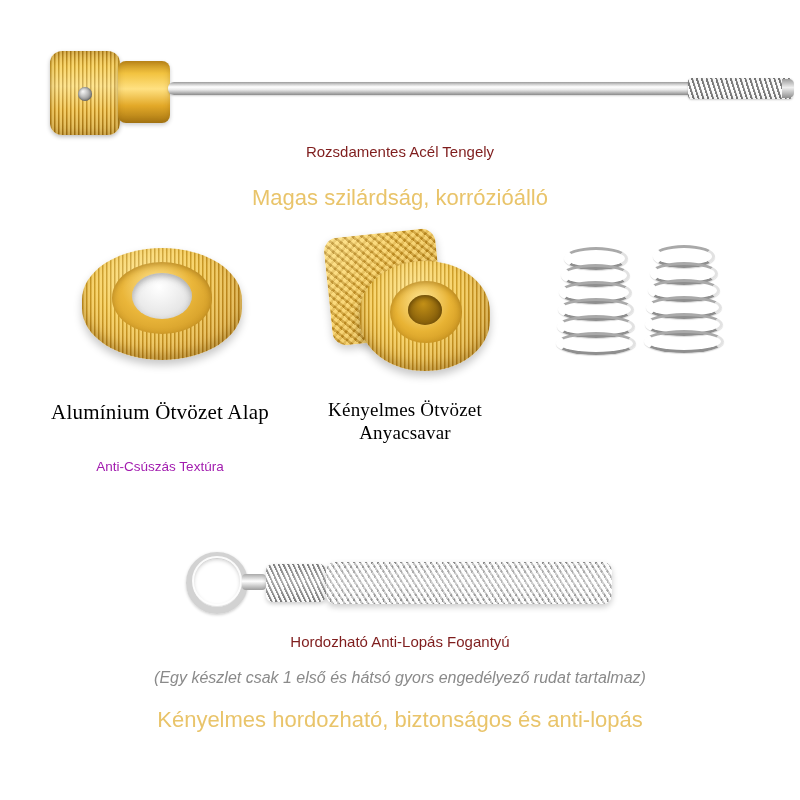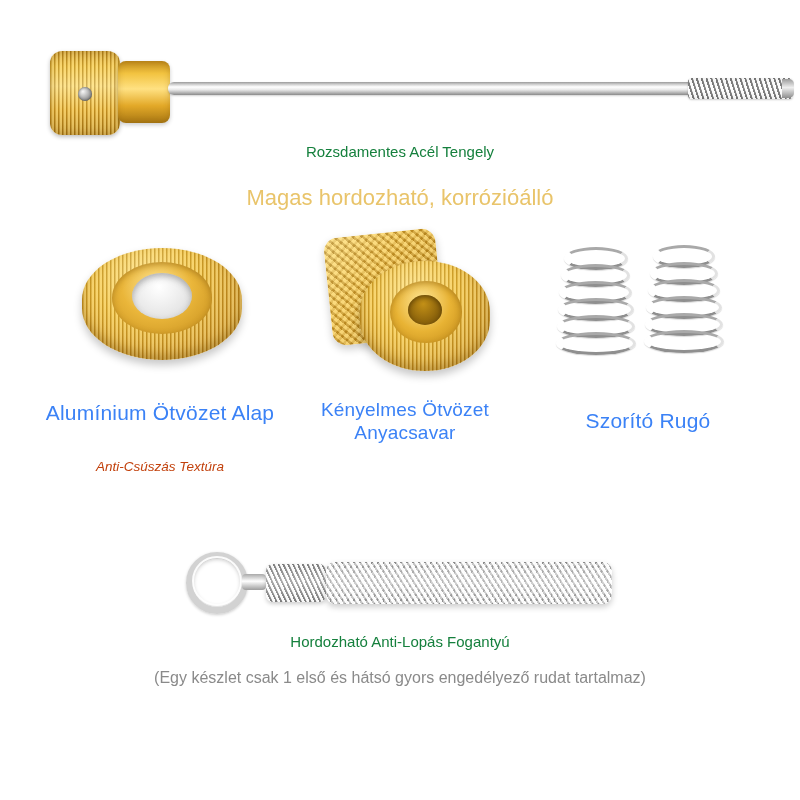--- a/index.html
+++ b/index.html
@@ -17,53 +17,54 @@
     position: relative;
     width: 800px;
     height: 800px;
     background: #ffffff;
   }
 
   
   .label-main {
     position: absolute;
     text-align: center;
-    color: #3b82f6;
+    color: #000000;
     font-size: 21px;
     line-height: 25px;
     letter-spacing: 0.2px;
+    font-family: Liberation Serif, serif;
   }
   .label-sub {
     position: absolute;
     text-align: center;
-    color: #c2410c;
+    color: #a21caf;
     font-size: 13.5px;
     line-height: 17px;
-    font-style: italic;
   }
   .label-small {
     position: absolute;
     text-align: center;
-    color: #15803d;
+    color: #7f1d1d;
     font-size: 15px;
     line-height: 19px;
   }
   .headline-gold {
     position: absolute;
     text-align: center;
     color: #e9c46a;
     font-size: 22px;
     line-height: 27px;
   }
   .note-gray {
     position: absolute;
     text-align: center;
     color: #8a8a8a;
     font-size: 16px;
     line-height: 20px;
+    font-style: italic;
   }
 
   
   .shaft-wrap {
     position: absolute;
     left: 40px;
     top: 45px;
     width: 720px;
     height: 95px;
   }
@@ -333,21 +334,21 @@
     <div class="head-knurl"></div>
     <div class="head-screw"></div>
     <div class="head-flange"></div>
     <div class="shaft-rod"></div>
     <div class="shaft-thread"></div>
     <div class="shaft-thread-cap"></div>
   </div>
 
   <div class="label-small" style="left:190px; top:142px; width:420px;">Rozsdamentes Acél Tengely</div>
 
-  <div class="headline-gold" style="left:120px; top:184px; width:560px;">Magas hordozható, korrózióálló</div>
+  <div class="headline-gold" style="left:120px; top:184px; width:560px;">Magas szilárdság, korrózióálló</div>
 
   <div class="base-wrap">
     <div class="base-outer"></div>
     <div class="base-inner-ring"></div>
     <div class="base-hole"></div>
   </div>
 
   <div class="label-main" style="left:10px; top:400px; width:300px;">Alumínium Ötvözet Alap</div>
 
   <div class="label-sub" style="left:30px; top:458px; width:260px;">Anti-Csúszás Textúra</div>
@@ -374,29 +375,29 @@
     <div class="spring right">
       <div class="coil" style="top:0px;  left:9px;  width:56px; height:17px;"></div>
       <div class="coil" style="top:17px; left:6px;  width:62px; height:17px;"></div>
       <div class="coil" style="top:34px; left:4px;  width:66px; height:17px;"></div>
       <div class="coil" style="top:51px; left:2px;  width:70px; height:17px;"></div>
       <div class="coil" style="top:68px; left:1px;  width:72px; height:17px;"></div>
       <div class="coil" style="top:85px; left:0px;  width:74px; height:17px;"></div>
     </div>
   </div>
 
-  <div class="label-main" style="left:548px; top:408px; width:200px;">Szorító Rugó</div>
 
 
   <div class="handle-wrap">
     <div class="ring"></div>
     <div class="ring-hl"></div>
     <div class="ring-stem"></div>
     <div class="handle-knurl-a"></div>
     <div class="handle-body"></div>
   </div>
 
   <div class="label-small" style="left:180px; top:632px; width:440px;">Hordozható Anti-Lopás Fogantyú</div>
 
   <div class="note-gray" style="left:60px; top:668px; width:680px;">(Egy készlet csak 1 első és hátsó gyors engedélyező rudat tartalmaz)</div>
 
+  <div class="headline-gold" style="left:60px; top:706px; width:680px;">Kényelmes hordozható, biztonságos és anti-lopás</div>
 
 </div>
 
 </body></html>

